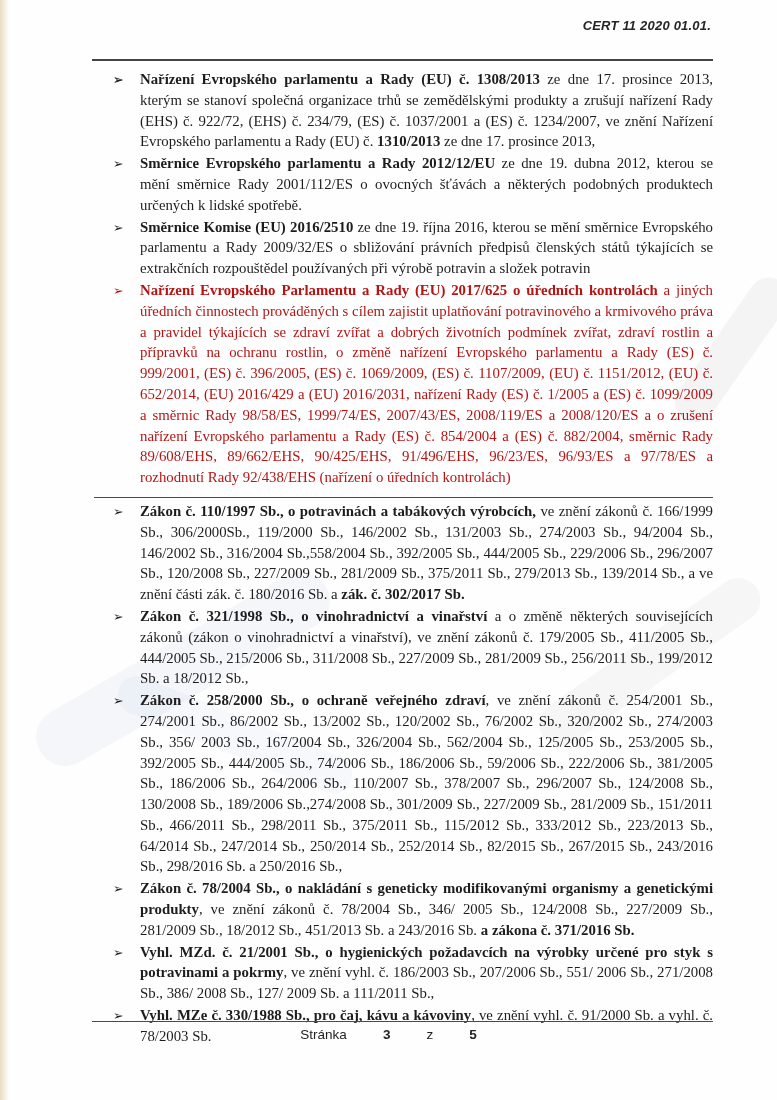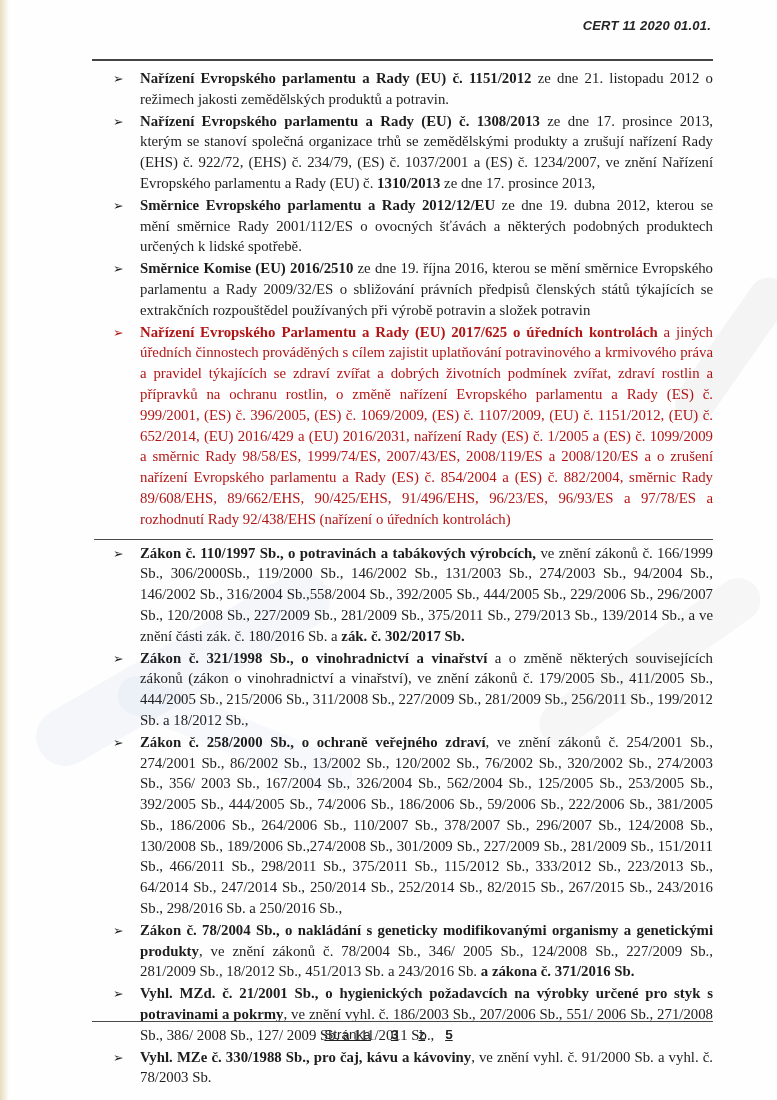--- a/index.html
+++ b/index.html
@@ -62,42 +62,42 @@
     position: absolute; top: 1021px; left: 92px; right: 64px;
     border-top: 1.5px solid #4a4a4a;
   }
   .doc-footer {
     position: absolute; top: 1027px; left: 0; right: 0;
     text-align: center;
     font-family: "Liberation Sans", sans-serif;
     font-size: 13.5px; color: #222;
   }
   .doc-footer b { font-weight: 700; }
-  .doc-footer span, .doc-footer b { margin: 0 10px; text-decoration: underline; }
+  .doc-footer span, .doc-footer b { margin: 0 18px; }
 </style>
 </head>
 <body>
 
 <div class="page">
 
   <div class="scan-edge"></div>
   <div class="wm wm-b1"></div>
   <div class="wm wm-b2"></div>
   <div class="wm wm-g1"></div>
   <div class="wm wm-g2"></div>
 
   <div class="doc-header">
     <span>CERT 11 2020 01.01.</span>
   </div>
 
   <div class="header-rule"></div>
 
   <main class="content">
     <ul class="reg-list">
-        <li class="reg-item"><span class="bullet">➢</span><span class="txt"><b>Nařízení Evropského parlamentu a Rady (EU) č. 1151/2012</b><span> ze dne 21. listopadu 2012 o režimech jakosti zemědělských produktů a potravin.</span></span></li>
+        <li class="reg-item"><span class="bullet">➢</span></li>
         <li class="reg-item"><span class="bullet">➢</span><span class="txt"><b>Nařízení Evropského parlamentu a Rady (EU) č. 1308/2013</b><span> ze dne 17. prosince 2013, kterým se stanoví společná organizace trhů se zemědělskými produkty a zrušují nařízení Rady (EHS) č. 922/72, (EHS) č. 234/79, (ES) č. 1037/2001 a (ES) č. 1234/2007, ve znění Nařízení Evropského parlamentu a Rady (EU) č. </span><b>1310/2013</b><span> ze dne 17. prosince 2013,</span></span></li>
         <li class="reg-item"><span class="bullet">➢</span><span class="txt"><b>Směrnice Evropského parlamentu a Rady 2012/12/EU</b><span> ze dne 19. dubna 2012, kterou se mění směrnice Rady 2001/112/ES o ovocných šťávách a některých podobných produktech určených k lidské spotřebě.</span></span></li>
         <li class="reg-item"><span class="bullet">➢</span><span class="txt"><b>Směrnice Komise (EU) 2016/2510</b><span> ze dne 19. října 2016, kterou se mění směrnice Evropského parlamentu a Rady 2009/32/ES o sbližování právních předpisů členských států týkajících se extrakčních rozpouštědel používaných při výrobě potravin a složek potravin</span></span></li>
         <li class="reg-item red"><span class="bullet">➢</span><span class="txt"><b>Nařízení Evropského Parlamentu a Rady (EU) 2017/625 o úředních kontrolách</b><span> a jiných úředních činnostech prováděných s cílem zajistit uplatňování potravinového a krmivového práva a pravidel týkajících se zdraví zvířat a dobrých životních podmínek zvířat, zdraví rostlin a přípravků na ochranu rostlin, o změně nařízení Evropského parlamentu a Rady (ES) č. 999/2001, (ES) č. 396/2005, (ES) č. 1069/2009, (ES) č. 1107/2009, (EU) č. 1151/2012, (EU) č. 652/2014, (EU) 2016/429 a (EU) 2016/2031, nařízení Rady (ES) č. 1/2005 a (ES) č. 1099/2009 a směrnic Rady 98/58/ES, 1999/74/ES, 2007/43/ES, 2008/119/ES a 2008/120/ES a o zrušení nařízení Evropského parlamentu a Rady (ES) č. 854/2004 a (ES) č. 882/2004, směrnic Rady 89/608/EHS, 89/662/EHS, 90/425/EHS, 91/496/EHS, 96/23/ES, 96/93/ES a 97/78/ES a rozhodnutí Rady 92/438/EHS (nařízení o úředních kontrolách)</span></span></li>
       </ul>
     <div class="group-separator"></div>
     <ul class="reg-list">
         <li class="reg-item"><span class="bullet">➢</span><span class="txt"><b>Zákon č. 110/1997 Sb., o potravinách a tabákových výrobcích,</b><span> ve znění zákonů č. 166/1999 Sb., 306/2000Sb., 119/2000 Sb., 146/2002 Sb., 131/2003 Sb., 274/2003 Sb., 94/2004 Sb., 146/2002 Sb., 316/2004 Sb.,558/2004 Sb., 392/2005 Sb., 444/2005 Sb., 229/2006 Sb., 296/2007 Sb., 120/2008 Sb., 227/2009 Sb., 281/2009 Sb., 375/2011 Sb., 279/2013 Sb., 139/2014 Sb., a ve znění části zák. č. 180/2016 Sb. a </span><b>zák. č. 302/2017 Sb.</b></span></li>
         <li class="reg-item"><span class="bullet">➢</span><span class="txt"><b>Zákon č. 321/1998 Sb., o vinohradnictví a vinařství</b><span> a o změně některých souvisejících zákonů (zákon o vinohradnictví a vinařství), ve znění zákonů č. 179/2005 Sb., 411/2005 Sb., 444/2005 Sb., 215/2006 Sb., 311/2008 Sb., 227/2009 Sb., 281/2009 Sb., 256/2011 Sb., 199/2012 Sb. a 18/2012 Sb.,</span></span></li>
         <li class="reg-item"><span class="bullet">➢</span><span class="txt"><b>Zákon č. 258/2000 Sb., o ochraně veřejného zdraví</b><span>, ve znění zákonů č. 254/2001 Sb., 274/2001 Sb., 86/2002 Sb., 13/2002 Sb., 120/2002 Sb., 76/2002 Sb., 320/2002 Sb., 274/2003 Sb., 356/ 2003 Sb., 167/2004 Sb., 326/2004 Sb., 562/2004 Sb., 125/2005 Sb., 253/2005 Sb., 392/2005 Sb., 444/2005 Sb., 74/2006 Sb., 186/2006 Sb., 59/2006 Sb., 222/2006 Sb., 381/2005 Sb., 186/2006 Sb., 264/2006 Sb., 110/2007 Sb., 378/2007 Sb., 296/2007 Sb., 124/2008 Sb., 130/2008 Sb., 189/2006 Sb.,274/2008 Sb., 301/2009 Sb., 227/2009 Sb., 281/2009 Sb., 151/2011 Sb., 466/2011 Sb., 298/2011 Sb., 375/2011 Sb., 115/2012 Sb., 333/2012 Sb., 223/2013 Sb., 64/2014 Sb., 247/2014 Sb., 250/2014 Sb., 252/2014 Sb., 82/2015 Sb., 267/2015 Sb., 243/2016 Sb., 298/2016 Sb. a 250/2016 Sb.,</span></span></li>

